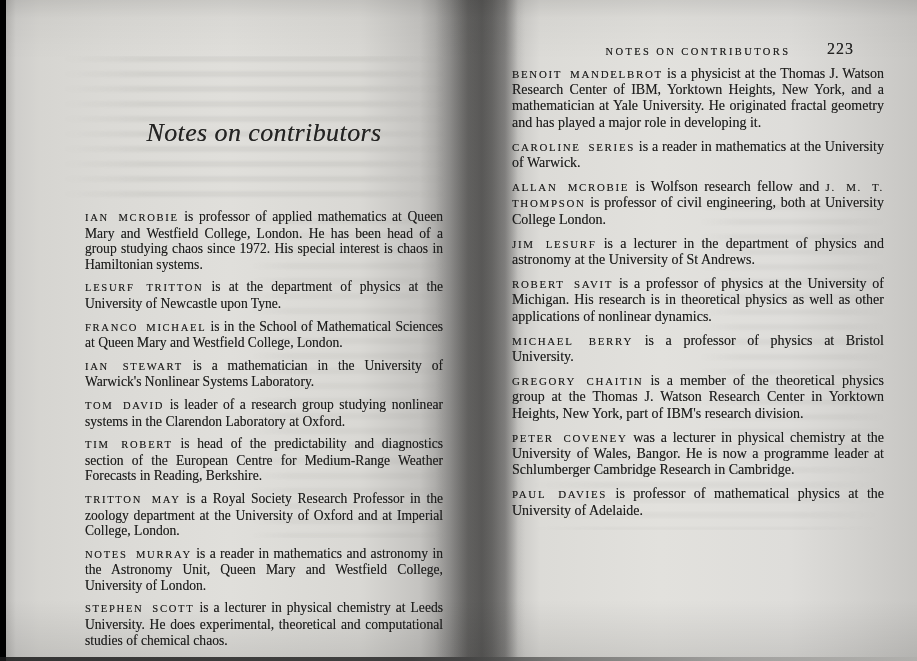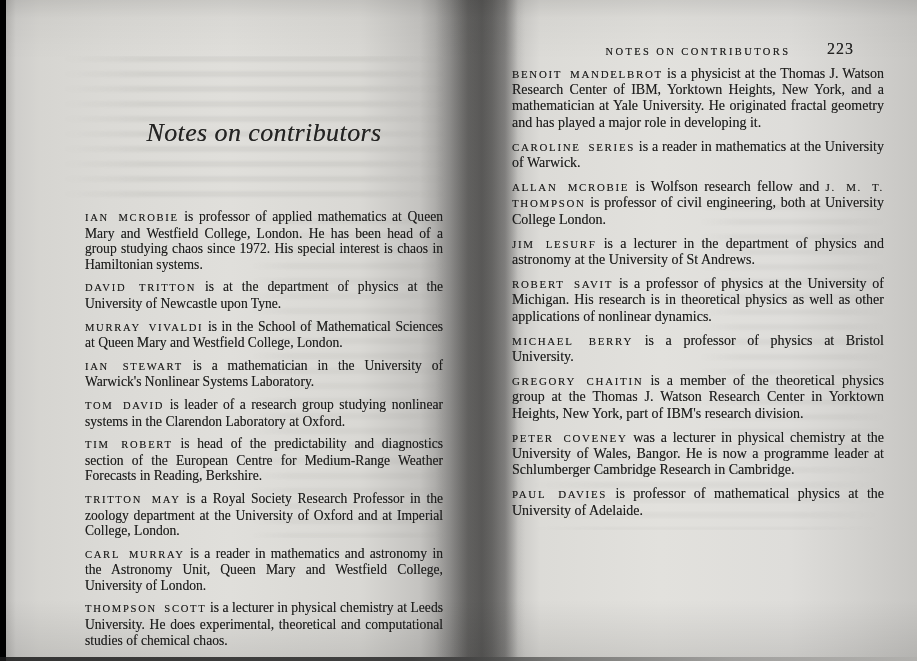--- a/index.html
+++ b/index.html
@@ -91,28 +91,28 @@
 
   <div class="ghost ghost-a"></div>
   <div class="ghost ghost-b"></div>
   <div class="ghost ghost-c"></div>
   <div class="ghost ghost-d"></div>
 
   <h1 class="title">Notes on contributors</h1>
 
   <div class="col col-left" id="left-col">
       <p class="para"><span class="caps">IAN MCROBIE</span><span class="bio"> is professor of applied mathematics at Queen Mary and Westfield College, London. He has been head of a group studying chaos since 1972. His special interest is chaos in Hamiltonian systems.</span></p>
-      <p class="para"><span class="caps">DAVID TRITTON</span><span class="bio"> is at the department of physics at the University of Newcastle upon Tyne.</span></p>
-      <p class="para"><span class="caps">MURRAY VIVALDI</span><span class="bio"> is in the School of Mathematical Sciences at Queen Mary and Westfield College, London.</span></p>
+      <p class="para"><span class="caps">LESURF TRITTON</span><span class="bio"> is at the department of physics at the University of Newcastle upon Tyne.</span></p>
+      <p class="para"><span class="caps">FRANCO MICHAEL</span><span class="bio"> is in the School of Mathematical Sciences at Queen Mary and Westfield College, London.</span></p>
       <p class="para"><span class="caps">IAN STEWART</span><span class="bio"> is a mathematician in the University of Warwick's Nonlinear Systems Laboratory.</span></p>
       <p class="para"><span class="caps">TOM DAVID</span><span class="bio"> is leader of a research group studying nonlinear systems in the Clarendon Laboratory at Oxford.</span></p>
       <p class="para"><span class="caps">TIM ROBERT</span><span class="bio"> is head of the predictability and diagnostics section of the European Centre for Medium-Range Weather Forecasts in Reading, Berkshire.</span></p>
       <p class="para"><span class="caps">TRITTON MAY</span><span class="bio"> is a Royal Society Research Professor in the zoology department at the University of Oxford and at Imperial College, London.</span></p>
-      <p class="para"><span class="caps">CARL MURRAY</span><span class="bio"> is a reader in mathematics and astronomy in the Astronomy Unit, Queen Mary and Westfield College, University of London.</span></p>
-      <p class="para"><span class="caps">THOMPSON SCOTT</span><span class="bio"> is a lecturer in physical chemistry at Leeds University. He does experimental, theoretical and computational studies of chemical chaos.</span></p>
+      <p class="para"><span class="caps">NOTES MURRAY</span><span class="bio"> is a reader in mathematics and astronomy in the Astronomy Unit, Queen Mary and Westfield College, University of London.</span></p>
+      <p class="para"><span class="caps">STEPHEN SCOTT</span><span class="bio"> is a lecturer in physical chemistry at Leeds University. He does experimental, theoretical and computational studies of chemical chaos.</span></p>
     </div>
 
   <div class="running-head">
     <span class="rh-text">NOTES ON CONTRIBUTORS</span>
     <span class="page-num">223</span>
   </div>
 
   <div class="col col-right" id="right-col">
       <p class="para"><span class="caps">BENOIT MANDELBROT</span><span class="bio"> is a physicist at the Thomas J. Watson Research Center of IBM, Yorktown Heights, New York, and a mathematician at Yale University. He originated fractal geometry and has played a major role in developing it.</span></p>
       <p class="para"><span class="caps">CAROLINE SERIES</span><span class="bio"> is a reader in mathematics at the University of Warwick.</span></p>

